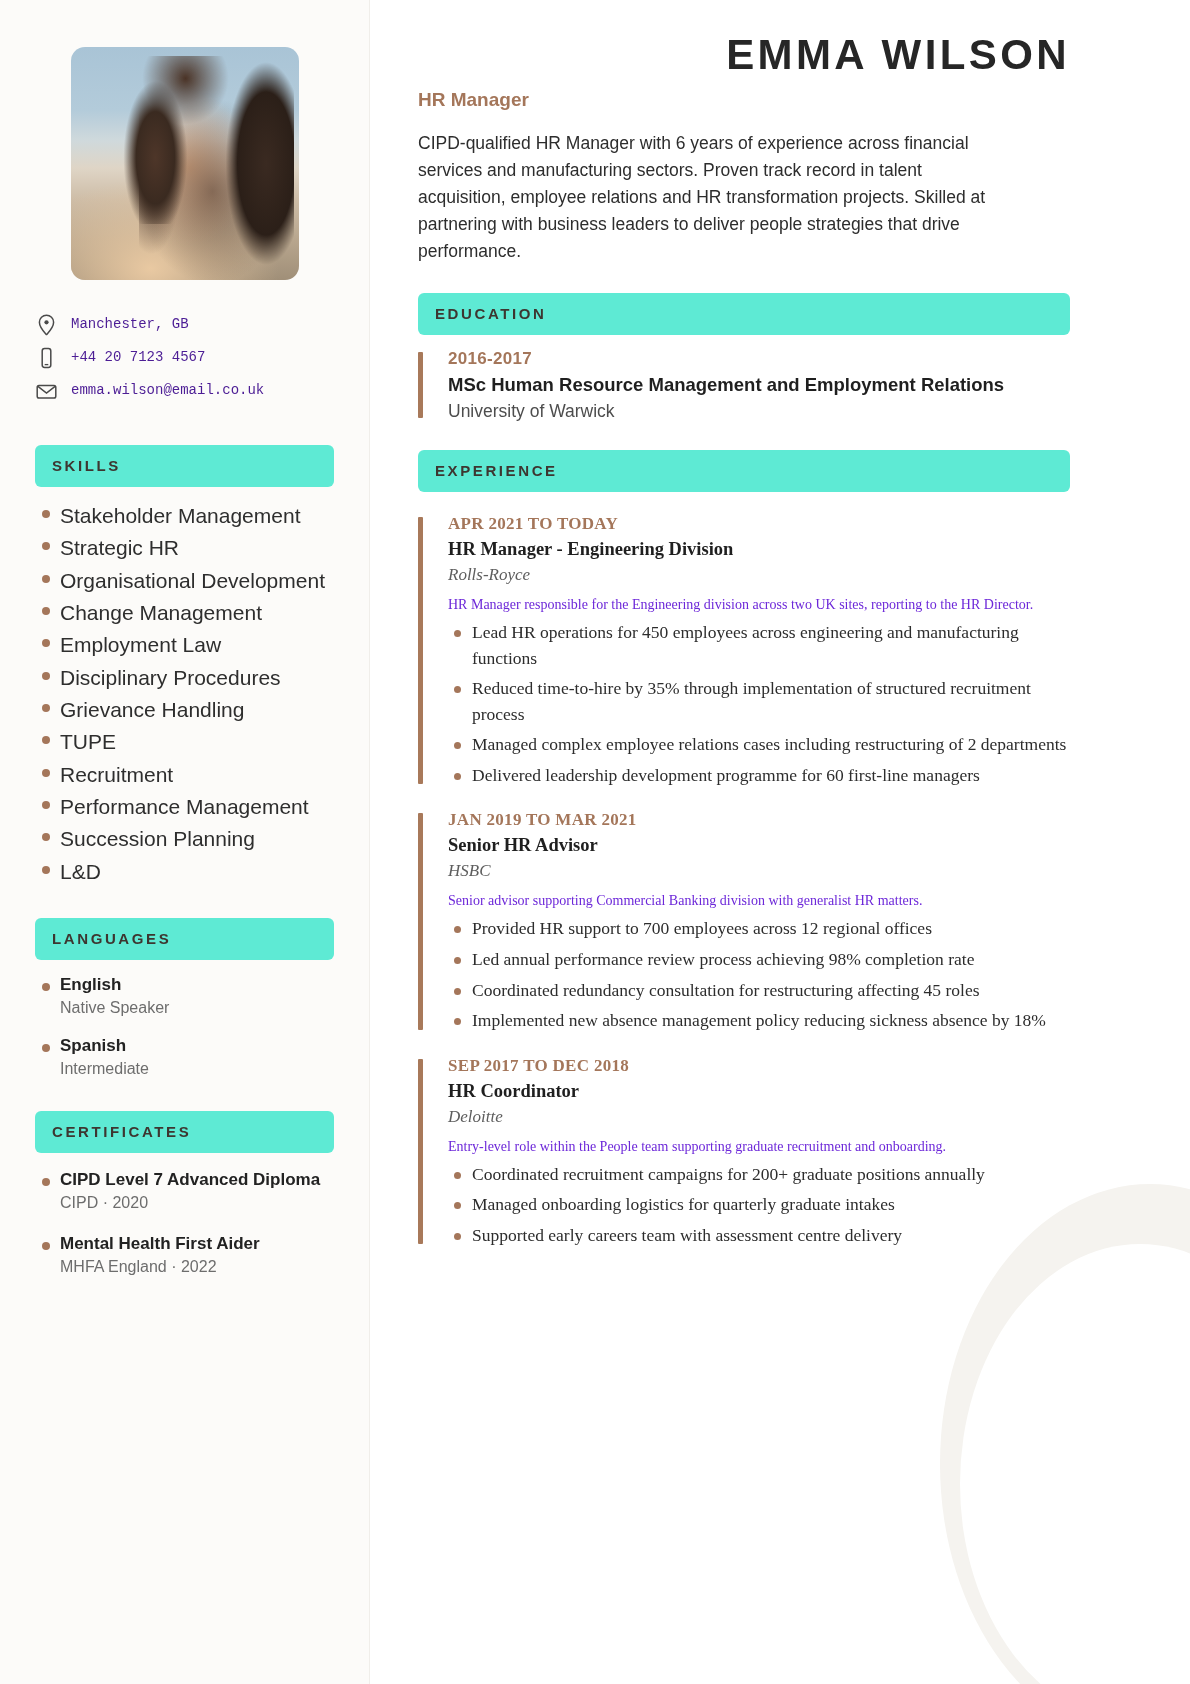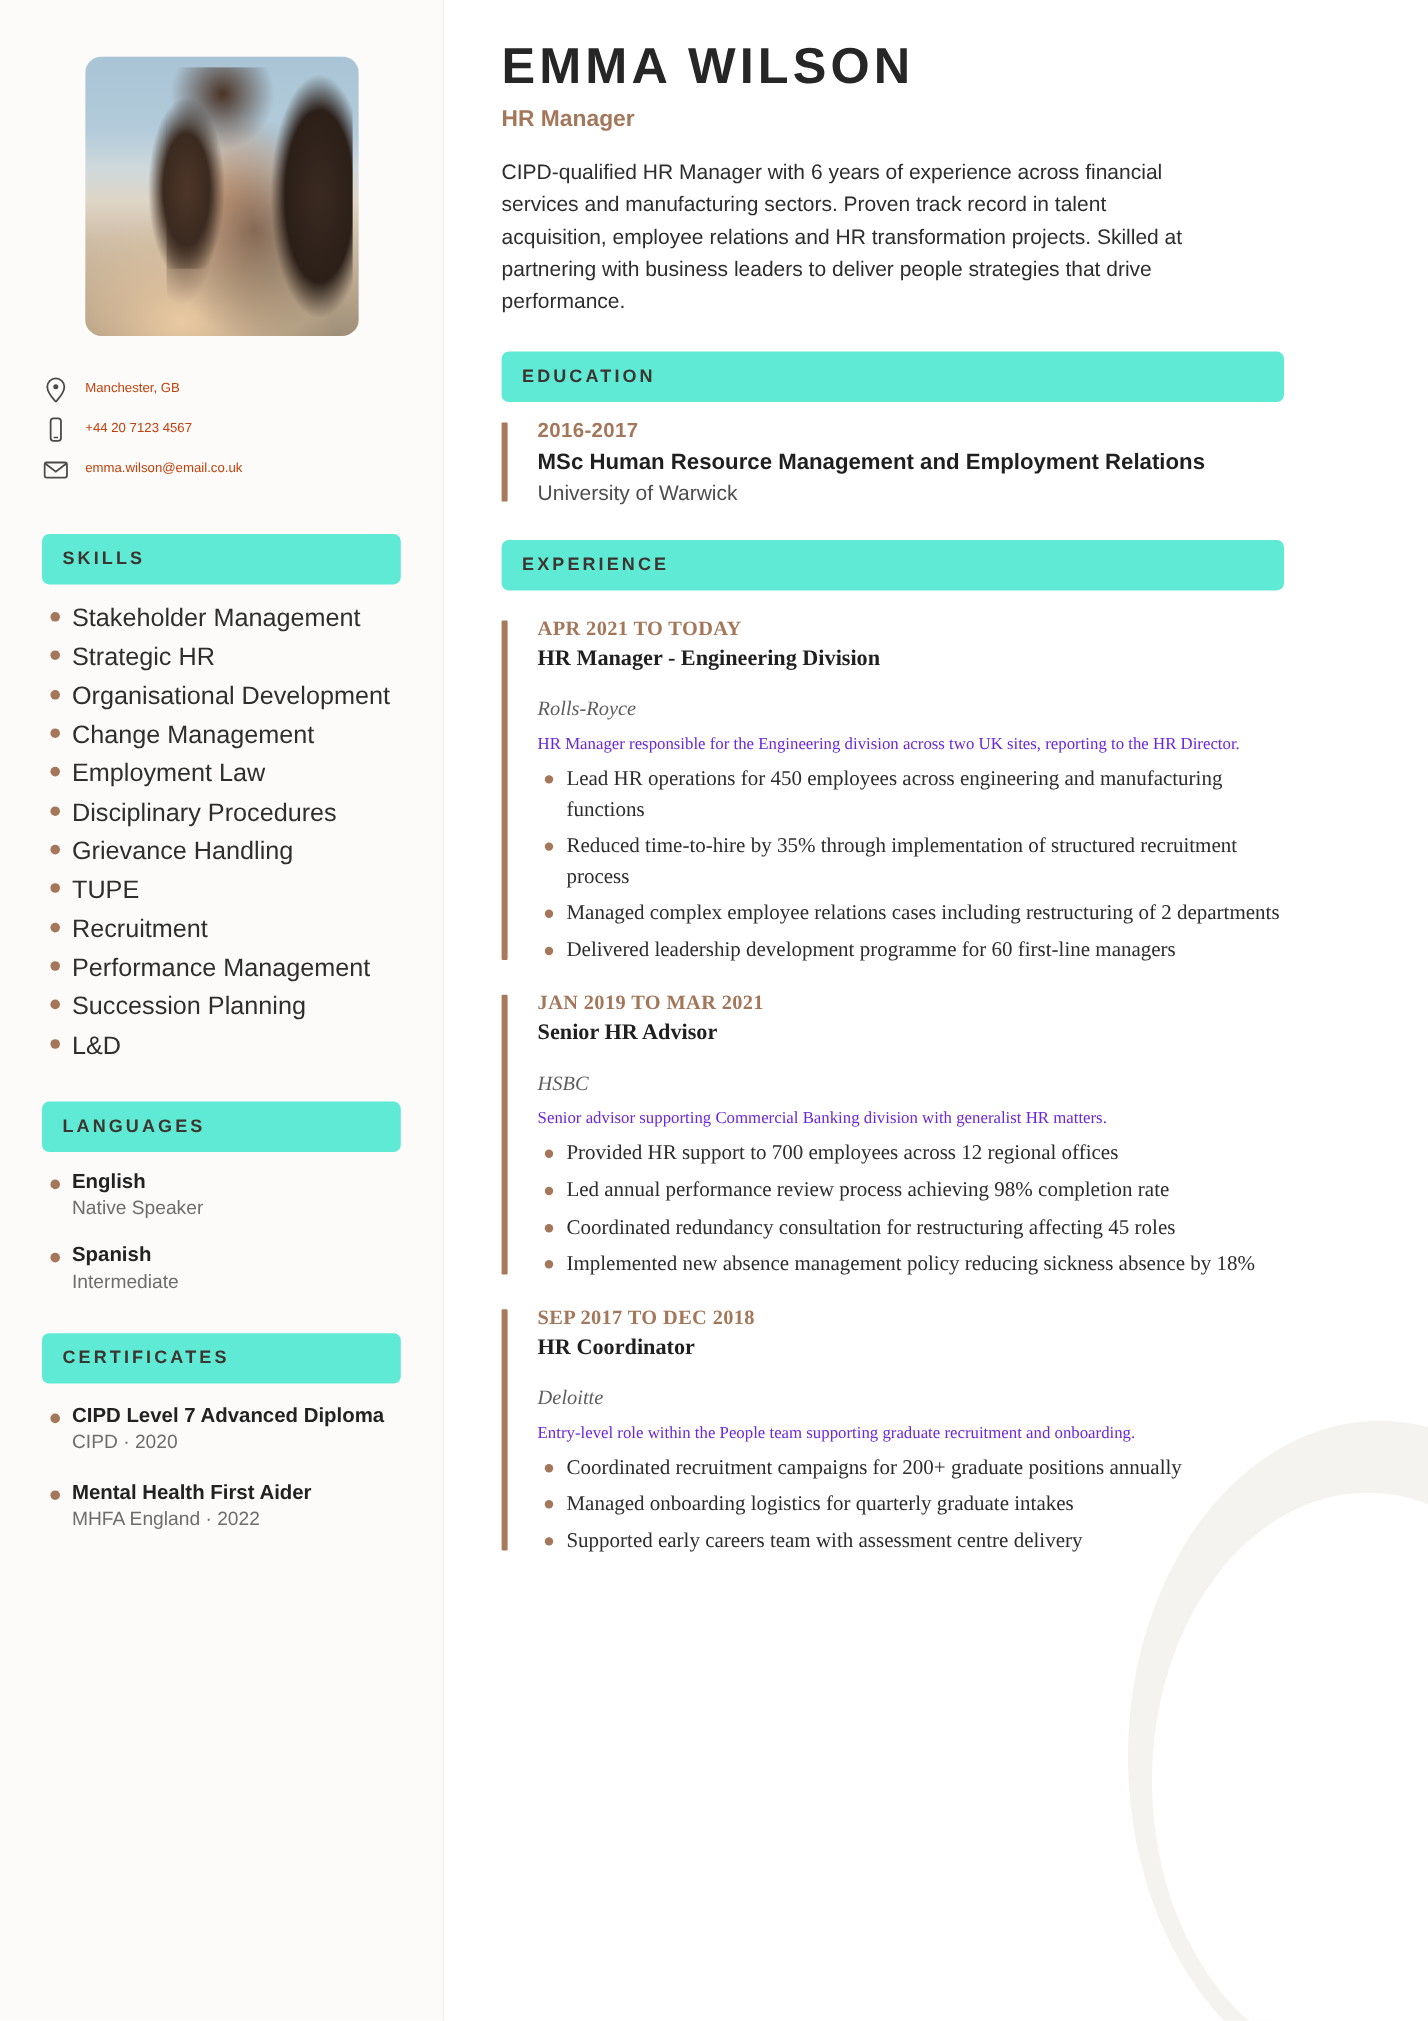--- a/index.html
+++ b/index.html
@@ -83,22 +83,23 @@
     left:14%; top:14%;
     width:40%; height:62%;
     background:radial-gradient(ellipse 40px 96px at 58% 54%, #4e3629 0%, #3a2a20 48%, rgba(58,42,32,0) 80%);
   }
 
   .contact { margin-top:28px; }
   .contact-row {
     display:flex; align-items:center;
     gap:14px;
     min-height:33px;
-    font-size:11px;
-    color:#c2410c;
+    font-size:14px;
+    color:#4c1d95;
+    font-family:Liberation Mono, monospace;
   }
   .contact-icon {
     width:22px; flex:0 0 22px;
     display:flex; align-items:center; justify-content:center;
     color:#4a4a4a;
   }
   .contact-text { line-height:1.3; }
 
   
   .sec-head {
@@ -172,20 +173,21 @@
     padding:30px 120px 0 48px;
     background:transparent;
   }
   .name {
     font-size:42px;
     font-weight:bold;
     letter-spacing:3.4px;
     color:#262626;
     line-height:1.18;
     font-family:"Liberation Sans", sans-serif;
+    text-align:right;
   }
   .role {
     margin-top:9px;
     font-size:19px;
     font-weight:bold;
     color:#a4765a;
   }
   .summary {
     margin-top:19px;
     font-size:17.5px;
@@ -214,21 +216,21 @@
     color:#a4765a;
     letter-spacing:0.3px;
   }
   .entry-title {
     margin-top:5px;
     font-size:18.5px;
     font-weight:bold;
     color:#1f1f1f;
   }
   .entry-org {
-    margin-top:21px;
+    margin-top:5px;
     font-size:17px;
     font-style:italic;
     color:#5e5e5e;
   }
   .entry-desc {
     margin-top:9px;
     font-size:14px;
     line-height:1.5;
     color:#6d28d9;
   }

